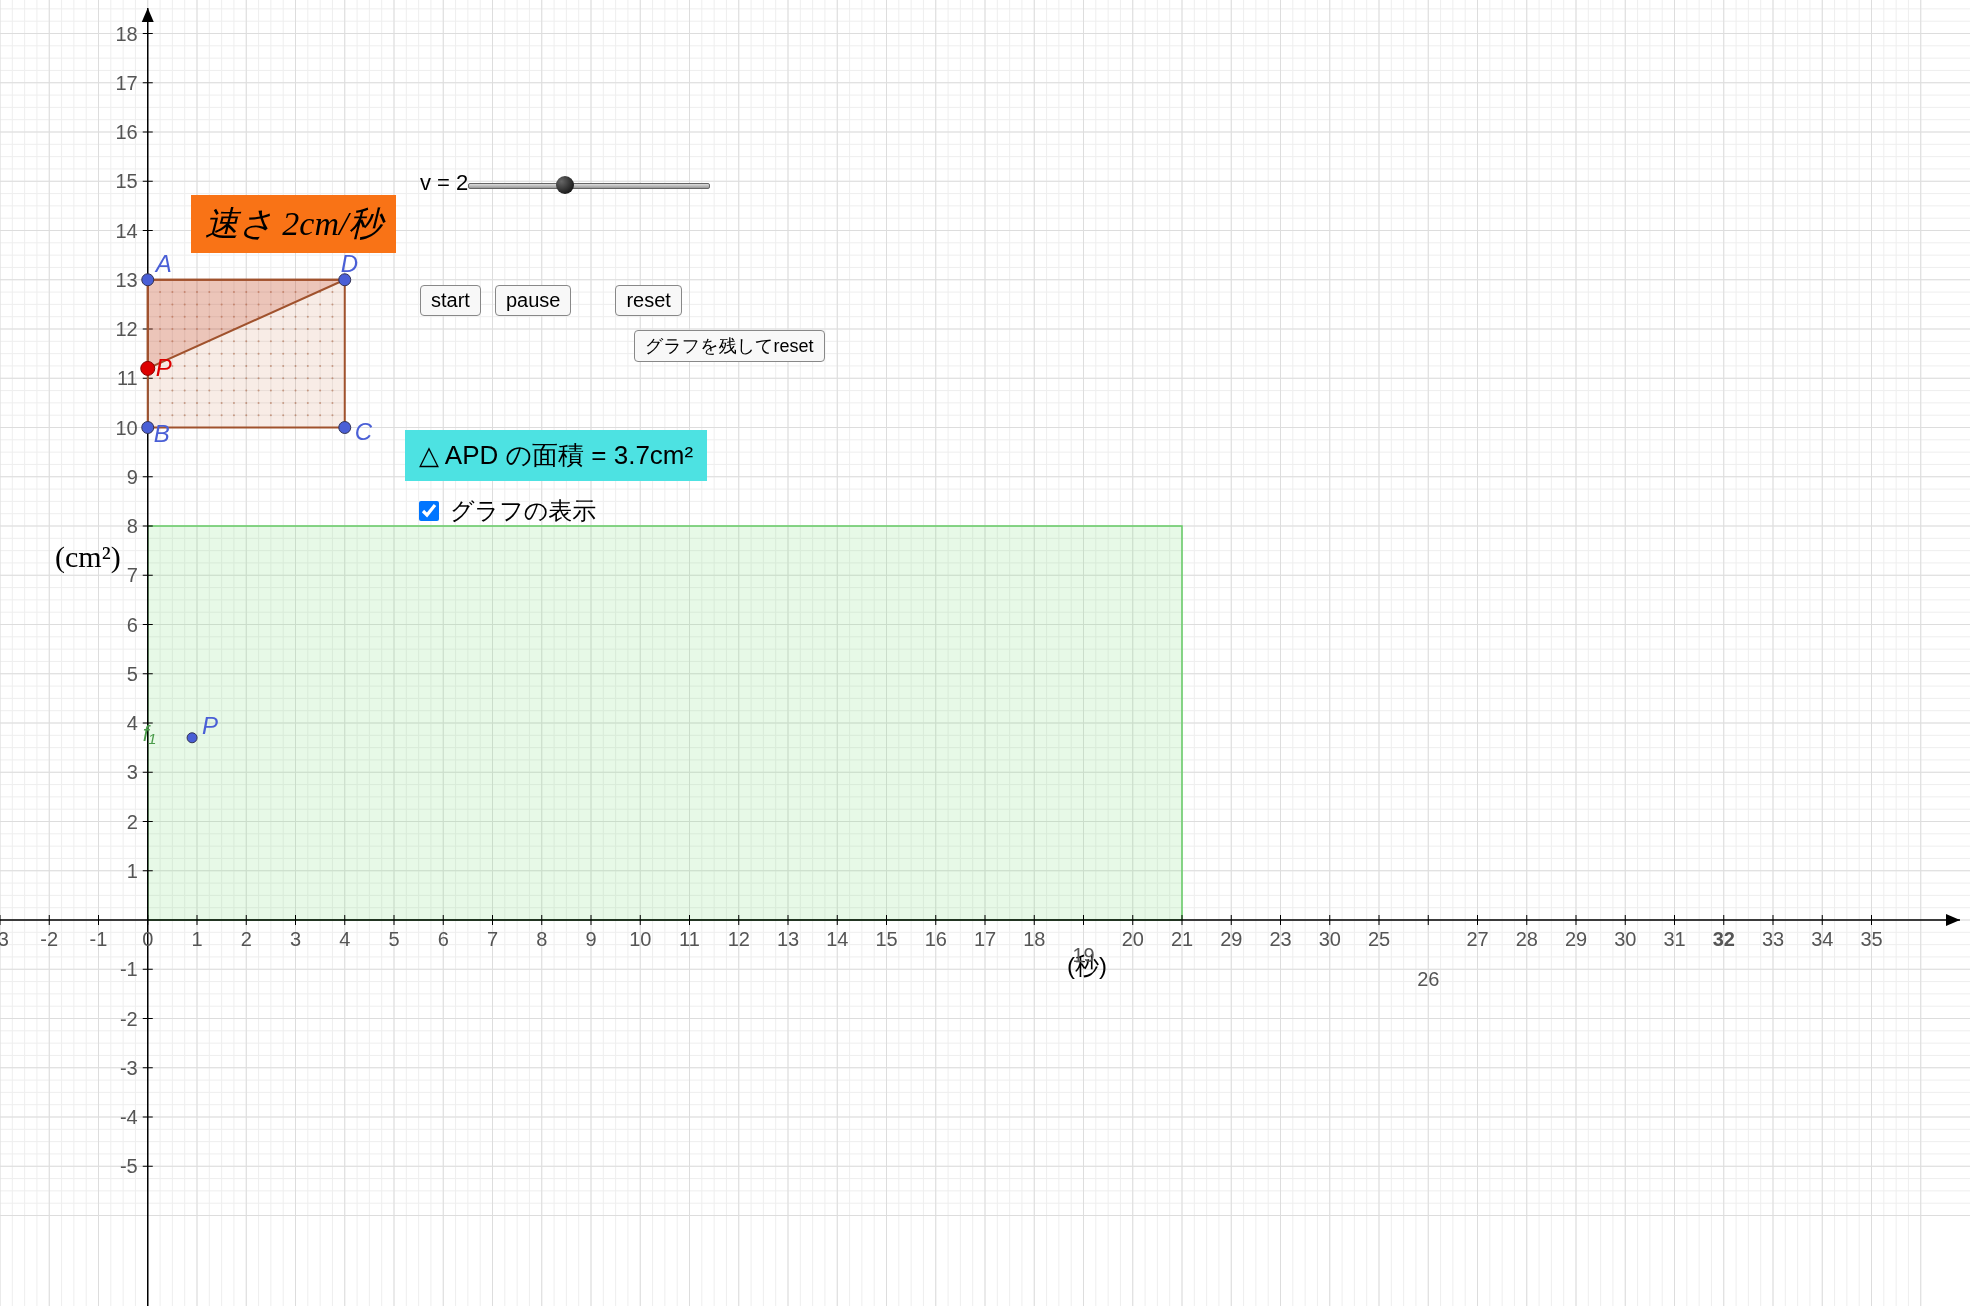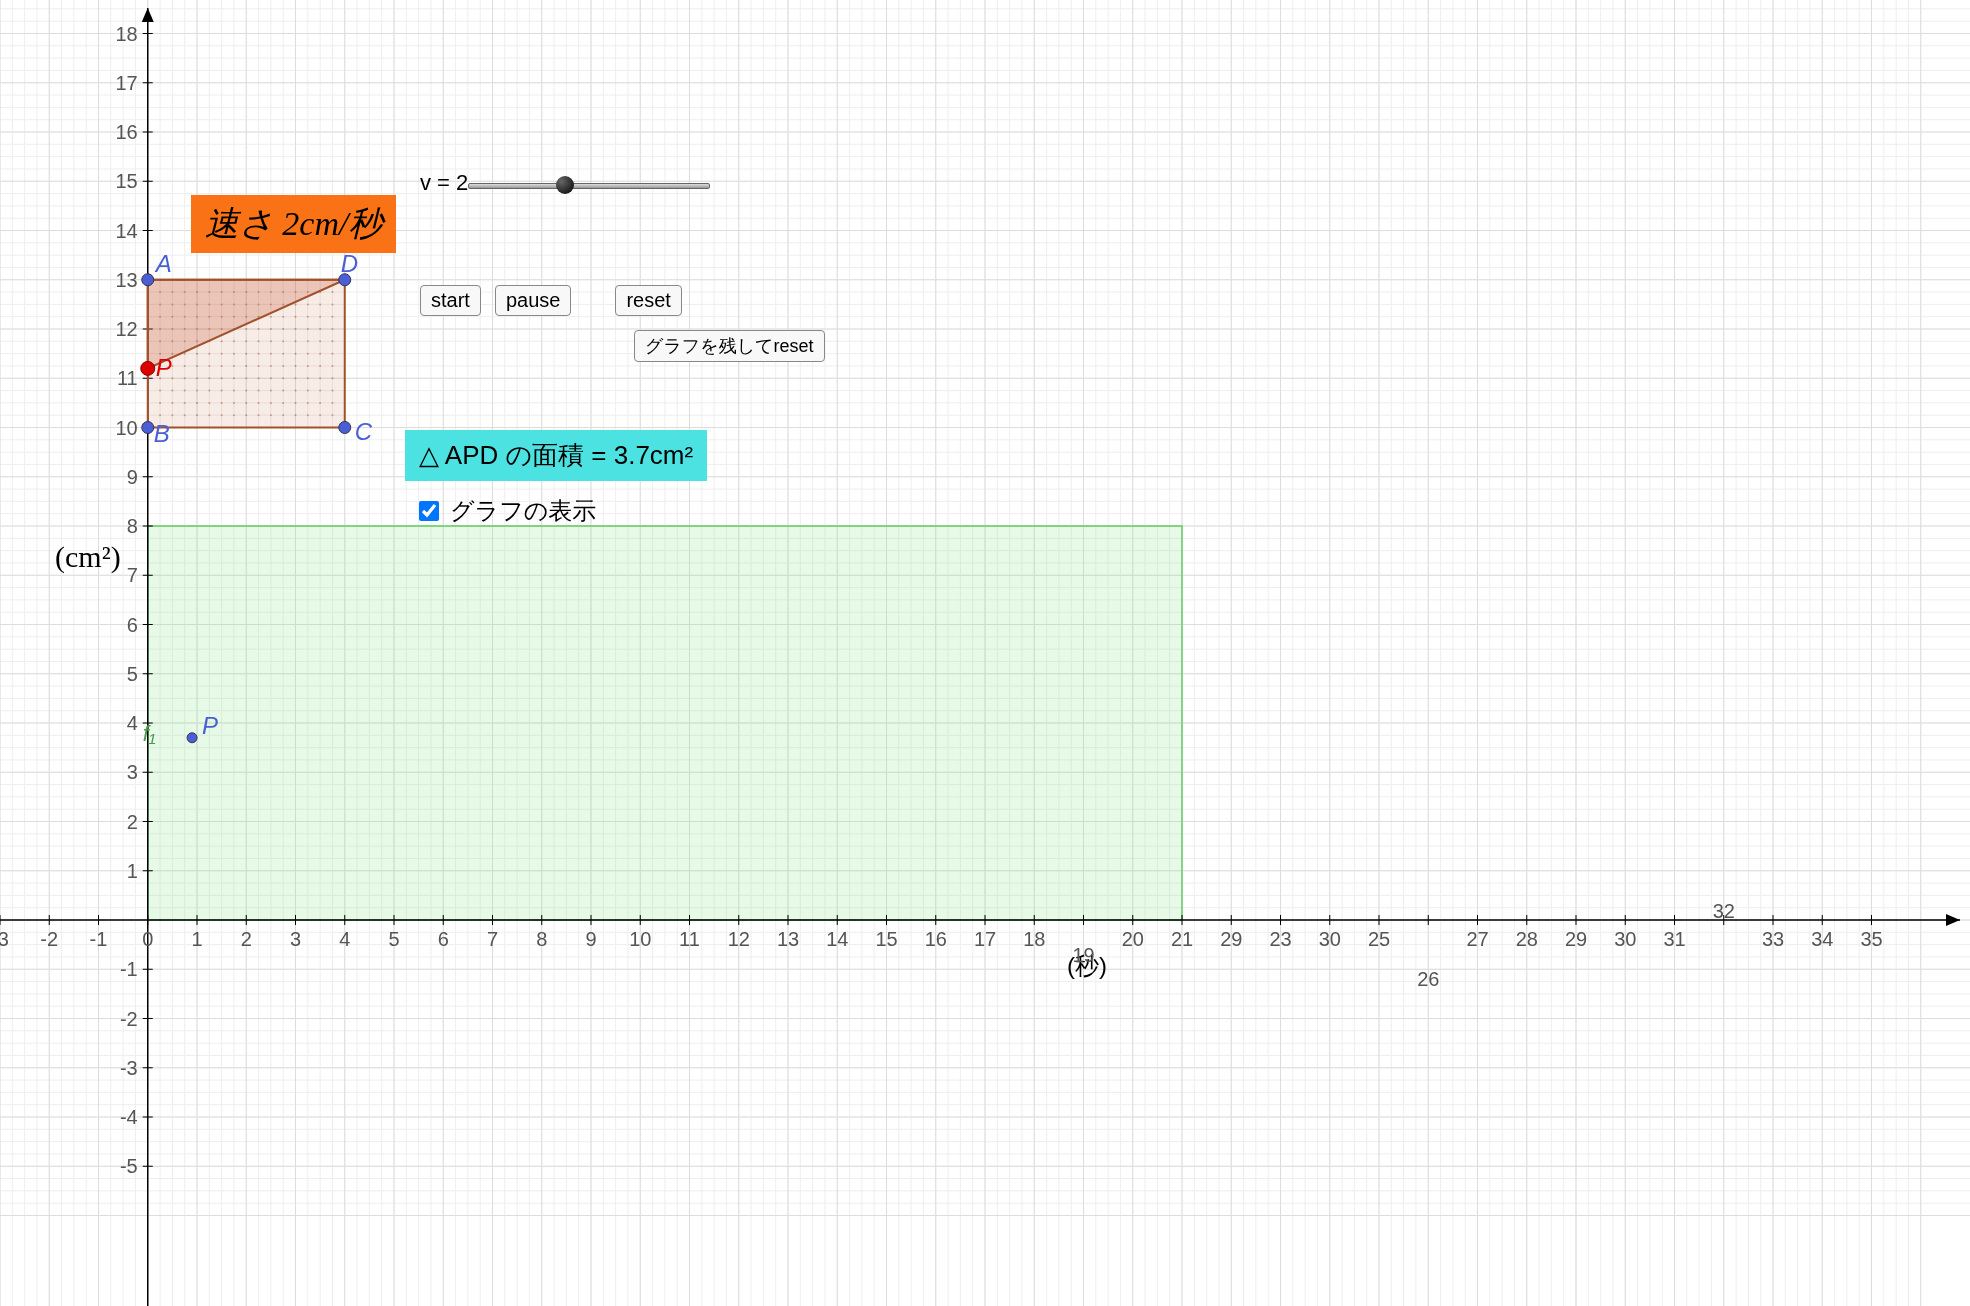--- a/index.html
+++ b/index.html
@@ -668,21 +668,21 @@
     <div class="tick-label abs" style="left: 1231.25px; top: 928px;">29</div>
     <div class="tick-label abs" style="left: 1280.5px; top: 928px;">23</div>
     <div class="tick-label abs" style="left: 1329.75px; top: 928px;">30</div>
     <div class="tick-label abs" style="left: 1379px; top: 928px;">25</div>
     <div class="tick-label abs" style="left: 1428.25px; top: 928px; margin-top: 40px;">26</div>
     <div class="tick-label abs" style="left: 1477.5px; top: 928px;">27</div>
     <div class="tick-label abs" style="left: 1526.75px; top: 928px;">28</div>
     <div class="tick-label abs" style="left: 1576px; top: 928px;">29</div>
     <div class="tick-label abs" style="left: 1625.25px; top: 928px;">30</div>
     <div class="tick-label abs" style="left: 1674.5px; top: 928px;">31</div>
-    <div class="tick-label abs" style="left: 1723.75px; top: 900px;">32</div>
+    <div class="tick-label abs" style="left: 1723.75px; top: 928px; font-weight: bold;">32</div>
     <div class="tick-label abs" style="left: 1773px; top: 928px;">33</div>
     <div class="tick-label abs" style="left: 1822.25px; top: 928px;">34</div>
     <div class="tick-label abs" style="left: 1871.5px; top: 928px;">35</div>
     <div class="tick-label abs ytick" style="left: 137.75px; top: 1166.25px;">-5</div>
     <div class="tick-label abs ytick" style="left: 137.75px; top: 1117px;">-4</div>
     <div class="tick-label abs ytick" style="left: 137.75px; top: 1067.75px;">-3</div>
     <div class="tick-label abs ytick" style="left: 137.75px; top: 1018.5px;">-2</div>
     <div class="tick-label abs ytick" style="left: 137.75px; top: 969.25px;">-1</div>
     <div class="tick-label abs ytick" style="left: 137.75px; top: 870.75px;">1</div>
     <div class="tick-label abs ytick" style="left: 137.75px; top: 821.5px;">2</div>

